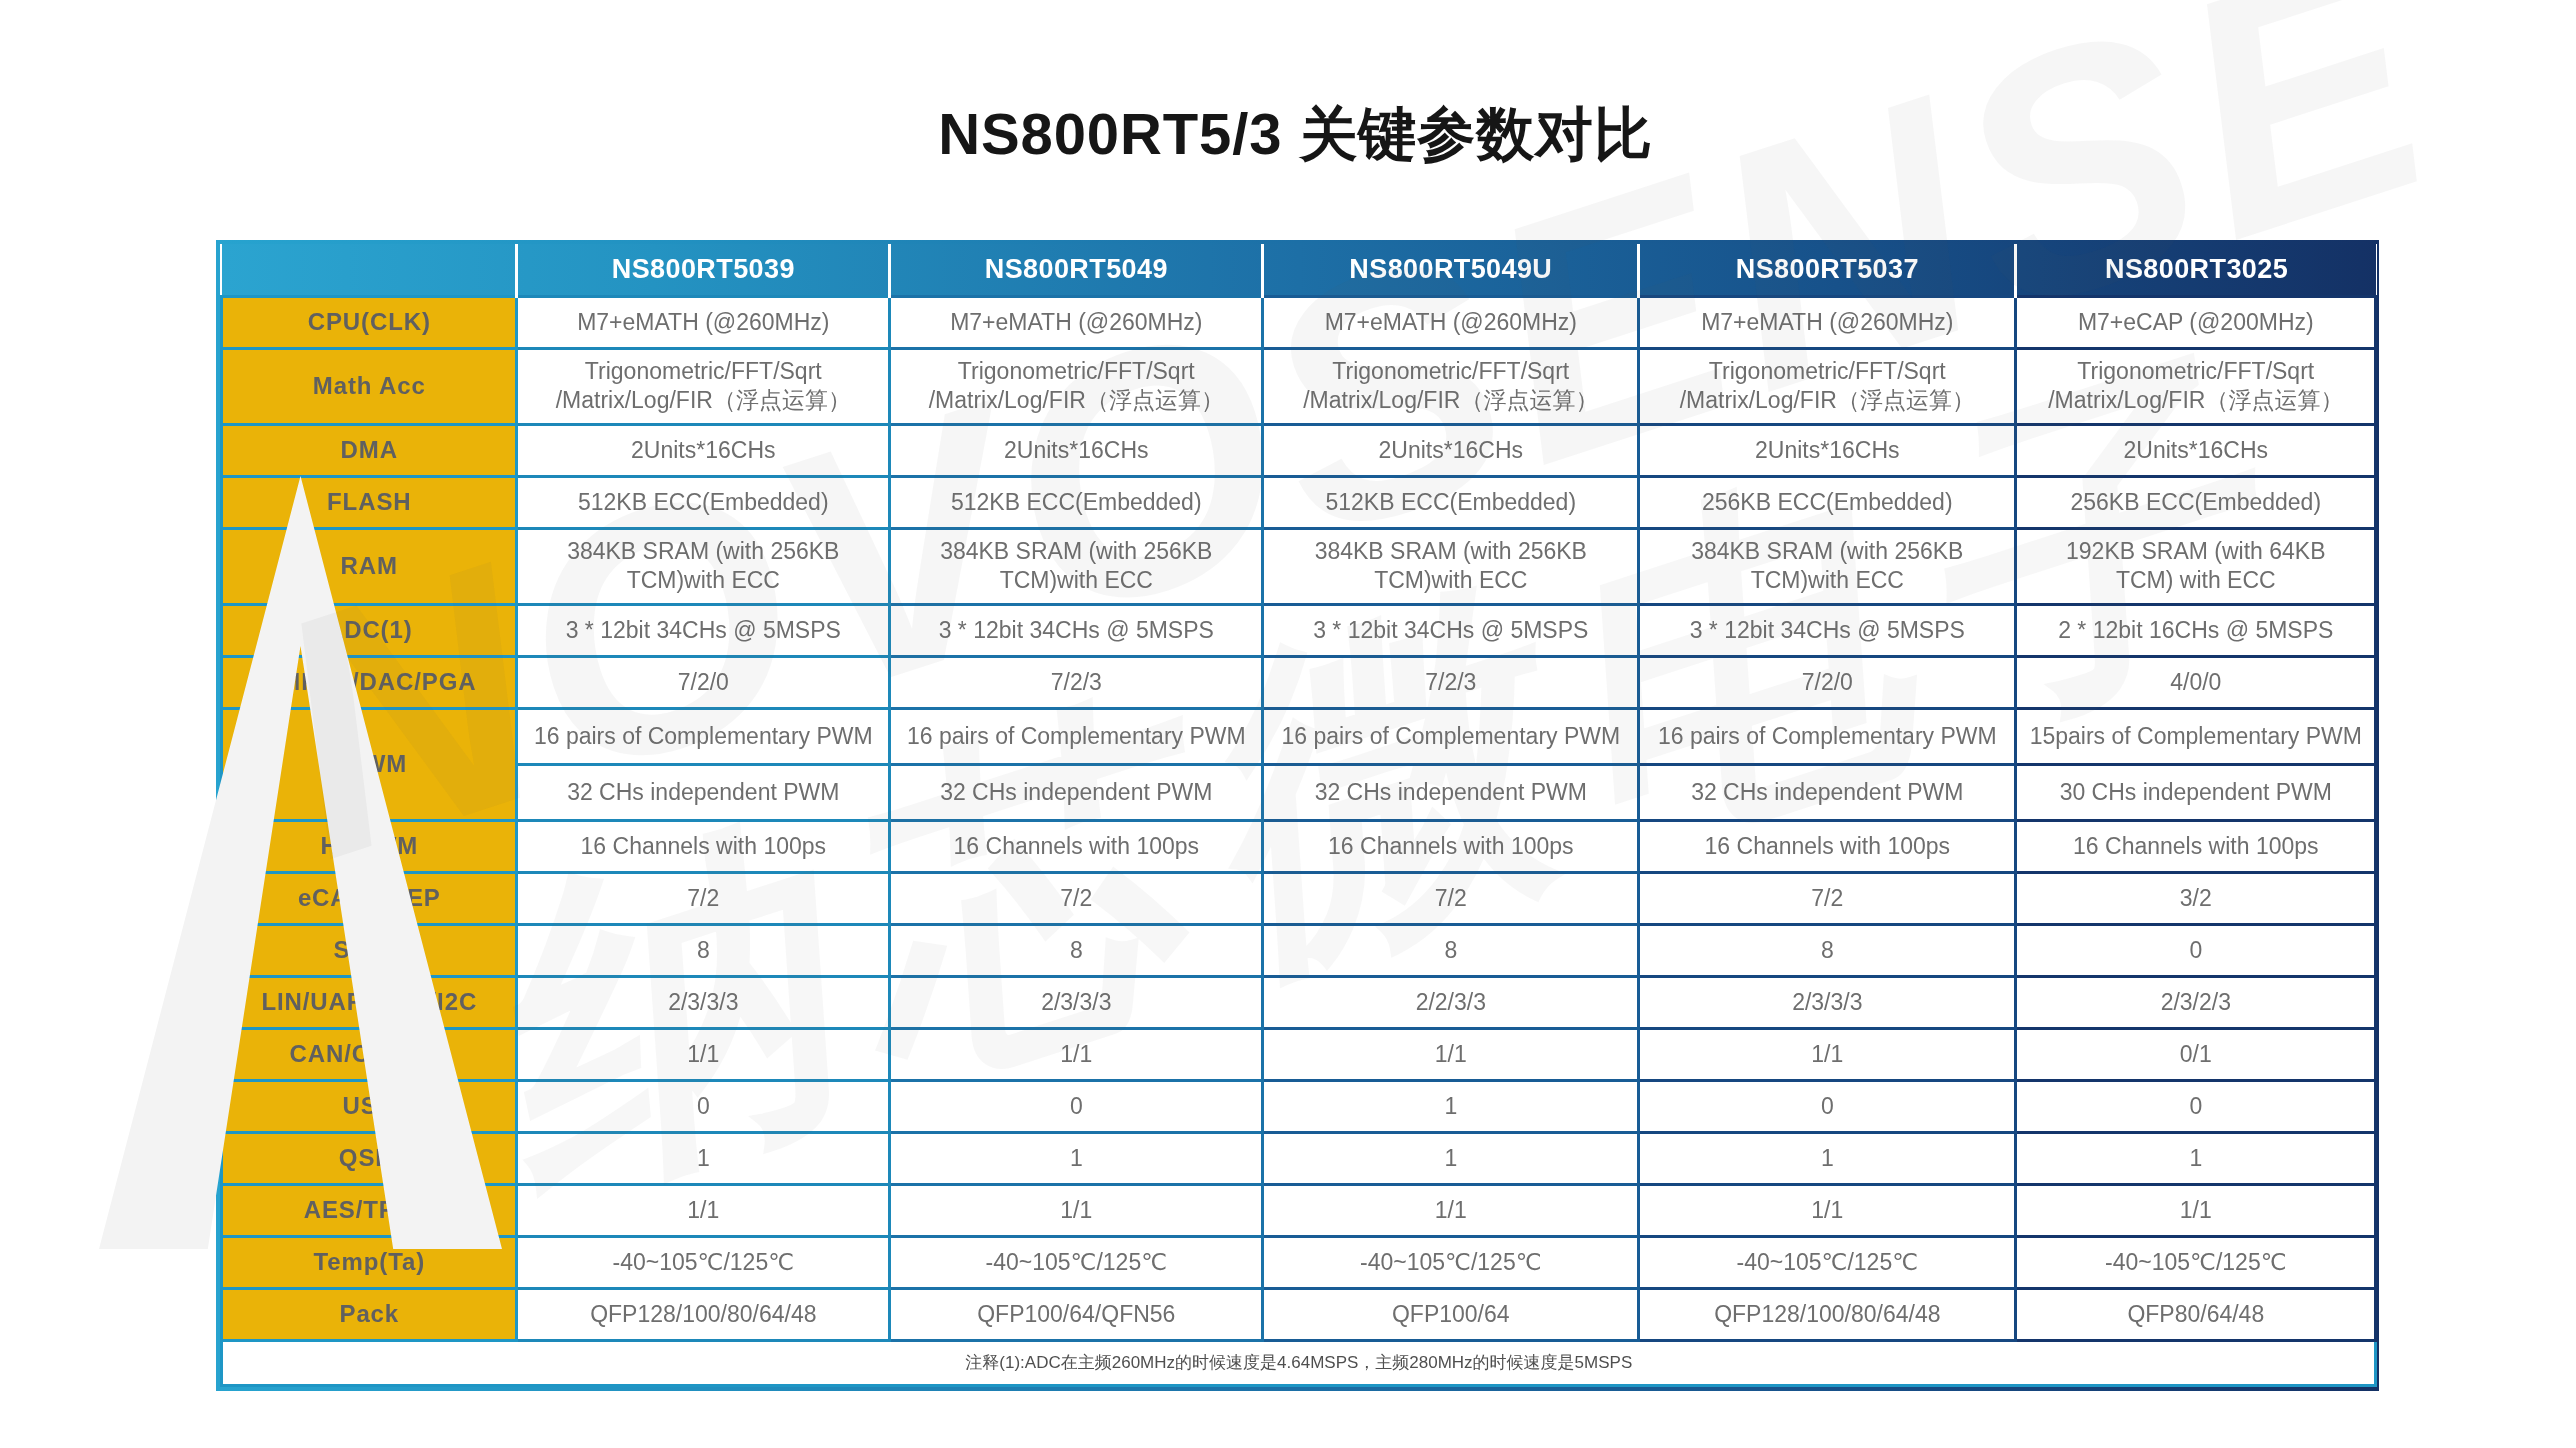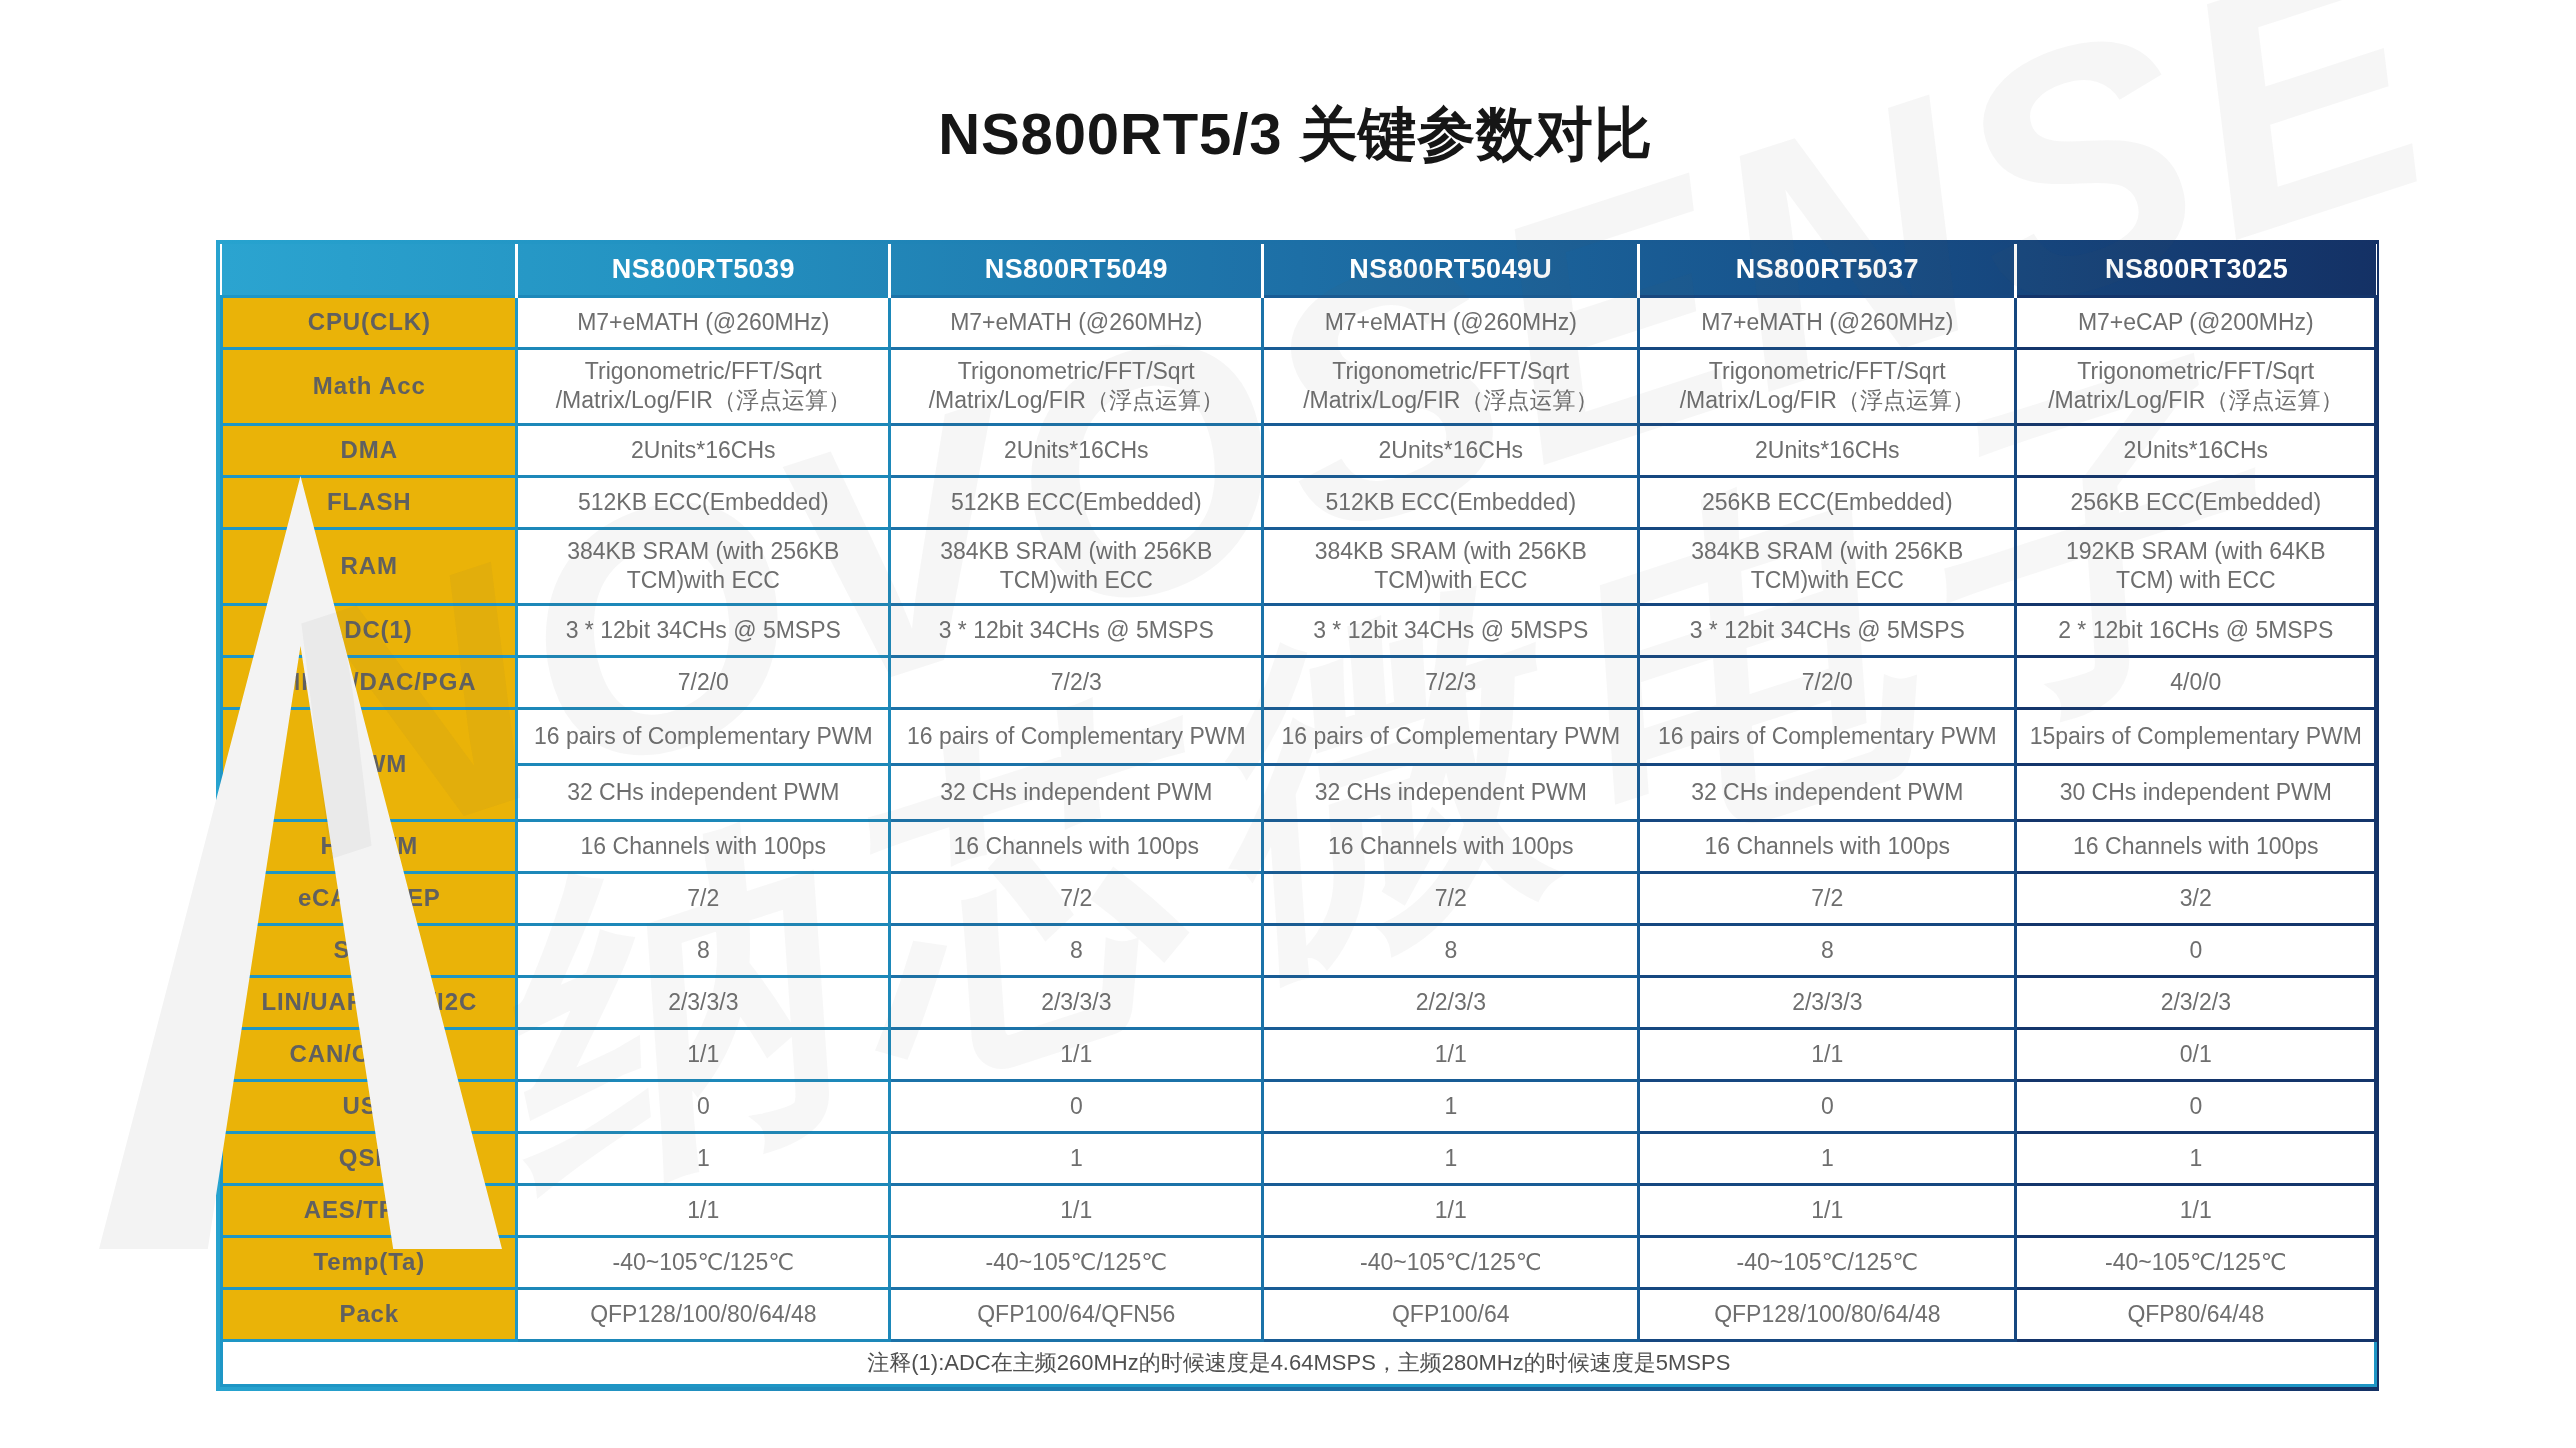--- a/index.html
+++ b/index.html
@@ -38,21 +38,21 @@
     border:3.4px solid;vertical-align:middle;text-align:center;padding:1.7px 6.9px;
     box-sizing:border-box;
   }
   td.label-cell{
     font-size:24px;font-weight:700;color:#606060;letter-spacing:0.9px;background:#eab308;
   }
   td.value-cell{
     font-size:23px;color:#6e6e6e;line-height:29px;white-space:pre-line;background:#fff;
   }
   td.note-cell{
-    font-size:22px;color:#4f4f4f;height:45px;text-align:center;background:#fff;
+    font-size:17px;color:#4f4f4f;height:45px;text-align:center;background:#fff;
   }
   
   .col0{border-color:#1E96C5;}
   .col1{border-color:#1D88B9;}
   .col2{border-color:#1B72A8;}
   .col3{border-color:#185C95;}
   .col4{border-color:#164780;}
   .col5{border-color:#14356B;}
   
   .watermark{

